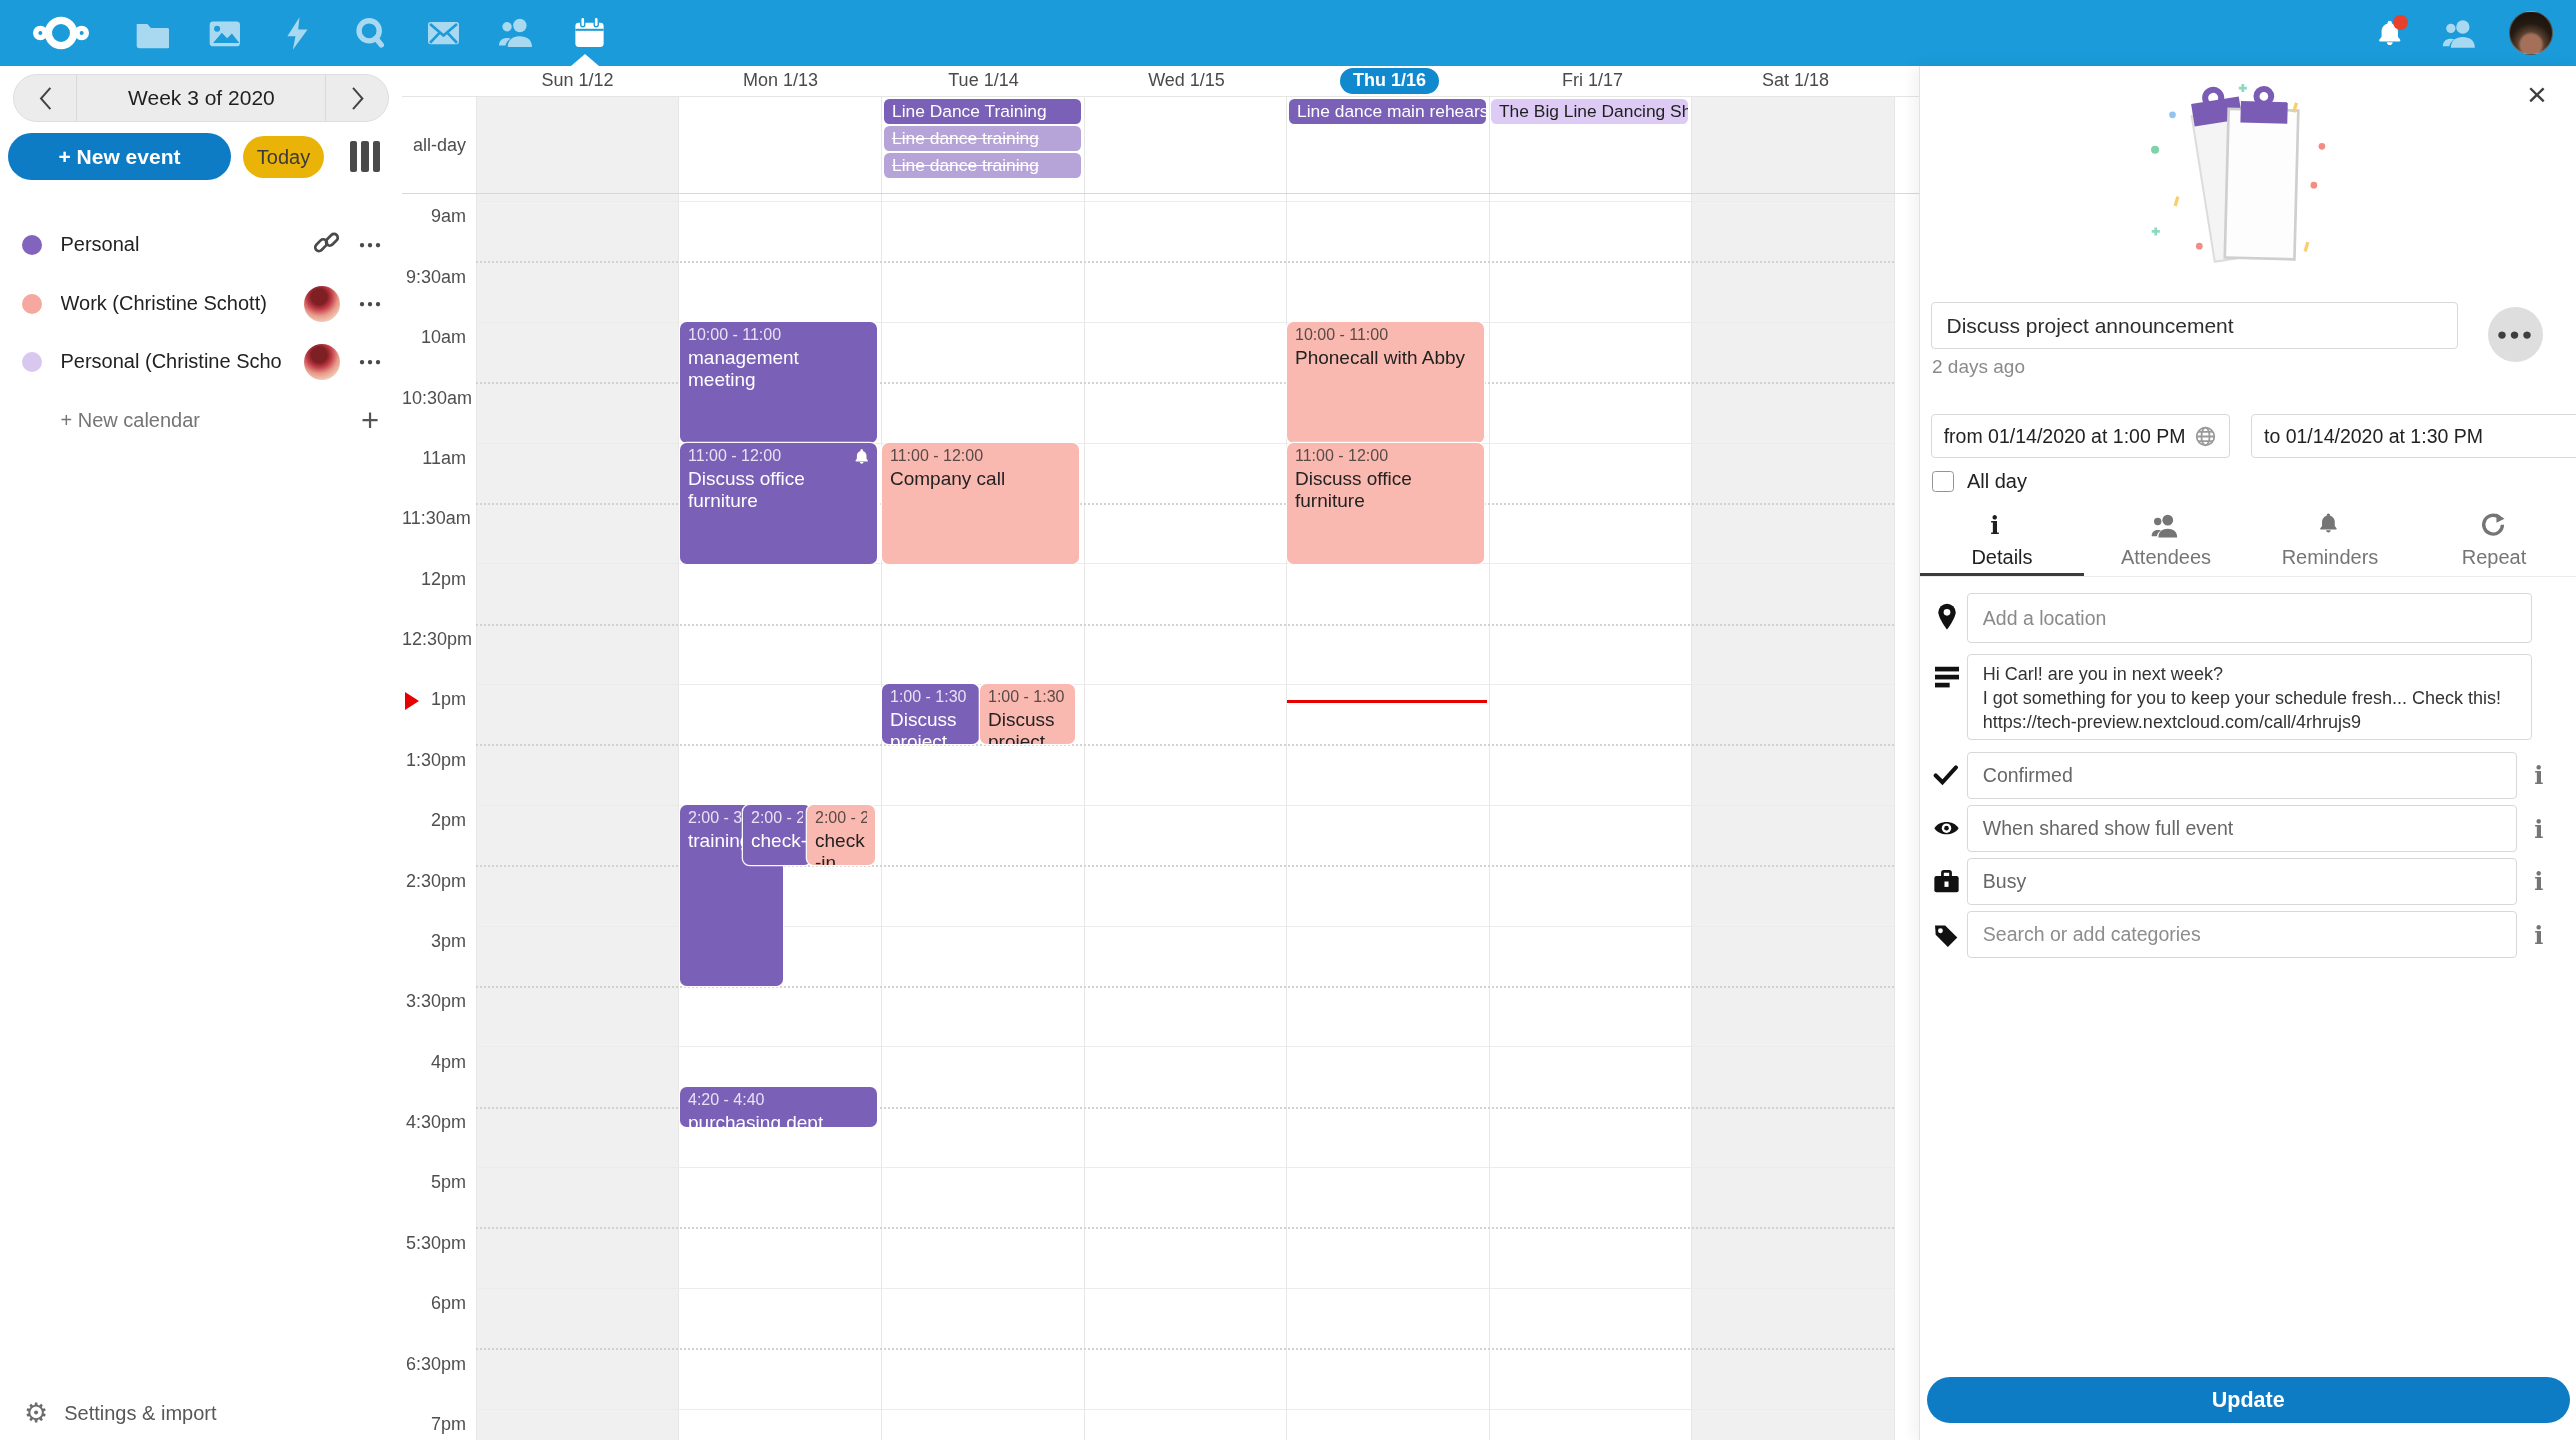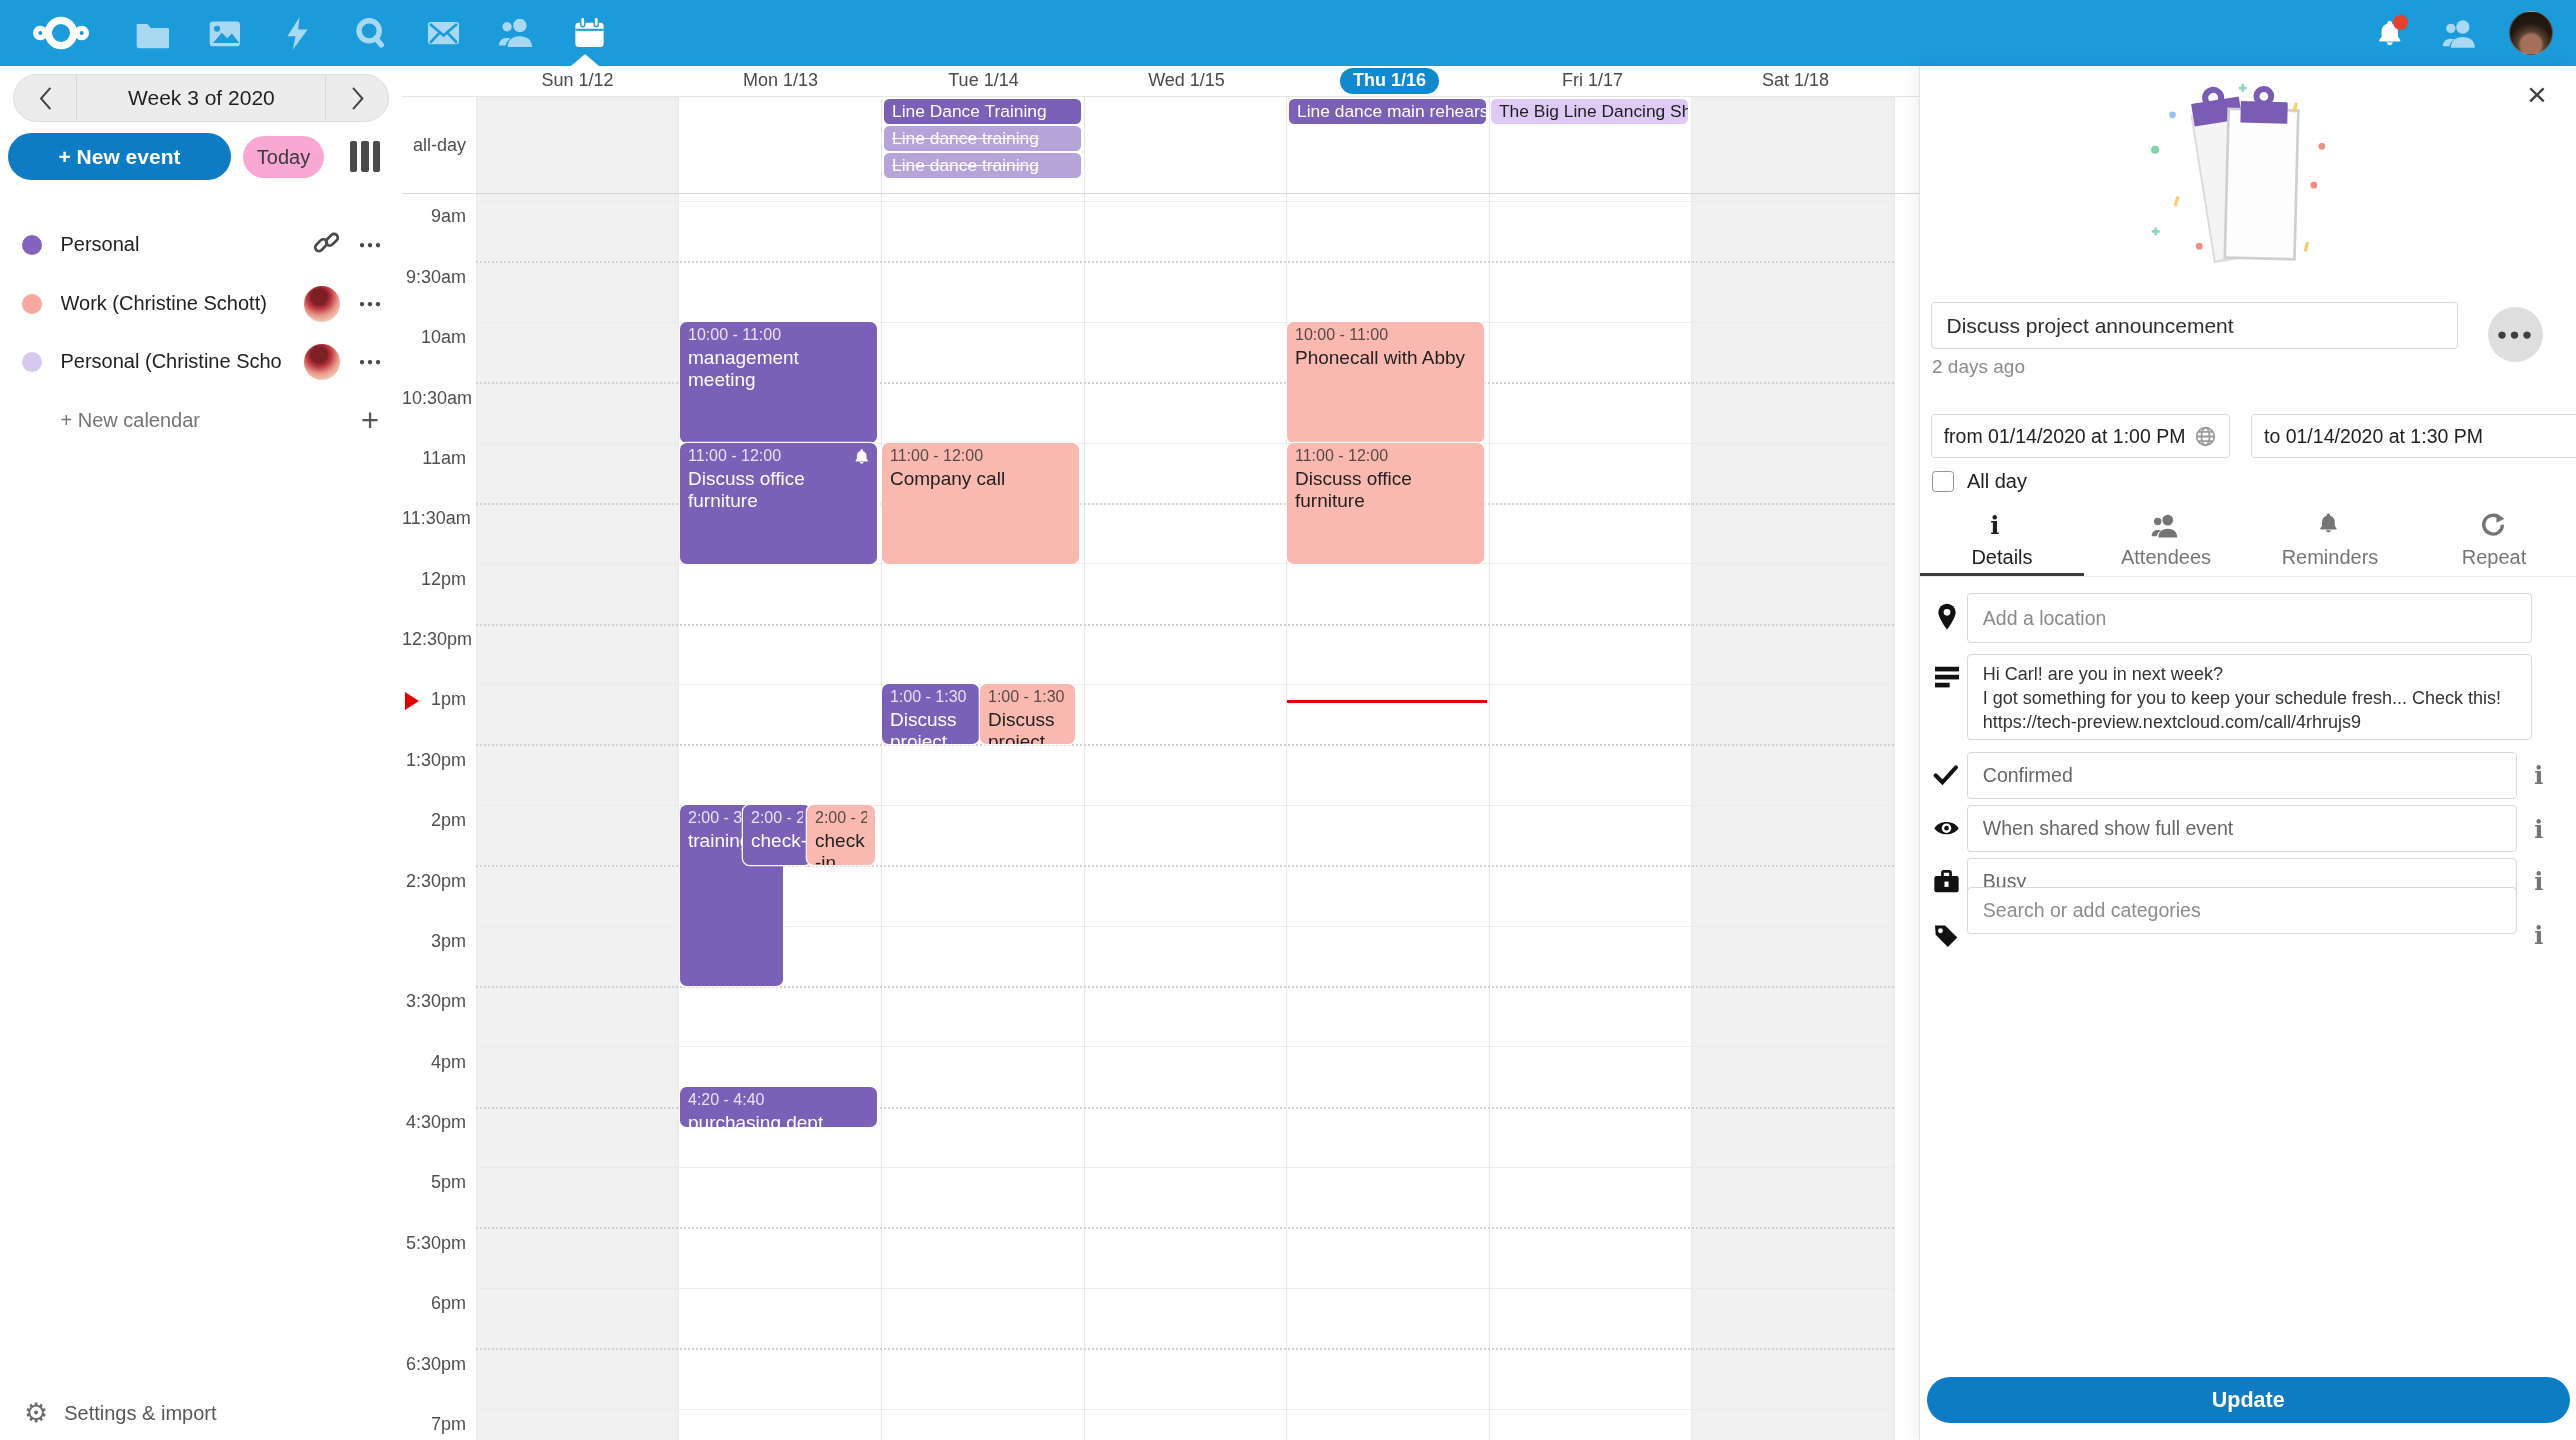--- a/index.html
+++ b/index.html
@@ -28,21 +28,21 @@
   #sidebar { position:absolute; left:0; top:66px; width:402px; height:1375px; background:#fff; }
   #week-nav { position:absolute; left:13.4px; top:8px; width:376px; height:48px; background:#ececec;
       border:1.3px solid #dedede; border-radius:25.5px; display:flex; align-items:stretch; overflow:hidden; cursor:pointer;}
   .wn-btn { width:63px; display:flex; align-items:center; justify-content:center; }
   .wn-btn.prev { border-right:1.3px solid #d9d9d9; }
   .wn-btn.next { border-left:1.3px solid #d9d9d9; }
   .wn-label { flex:1; display:flex; align-items:center; justify-content:center; font-size:21px; color:#1f1f1f; }
   #new-event-btn { position:absolute; left:8px; top:67px; width:223px; height:47px; border:none; border-radius:24px;
       background:#0d7cc4; color:#fff; font-size:21px; font-weight:bold; font-family:inherit; cursor:pointer; }
   #today-btn { position:absolute; left:243px; top:70px; width:81px; height:42px; border:none; border-radius:21px;
-      background:#f9a8d4; color:#3a3a3a; font-size:20px; font-family:inherit; cursor:pointer; }
+      background:#eab308; color:#3a3a3a; font-size:20px; font-family:inherit; cursor:pointer; }
   #view-toggle { position:absolute; left:350px; top:75px; width:32px; height:31px; display:flex; gap:4px; cursor:pointer; }
   #view-toggle i { width:7.4px; height:31px; background:#4a4a4a; border-radius:2px; }
 
   #cal-list { position:absolute; left:0; top:161px; width:402px; }
   .cal-row { position:absolute; left:0; width:402px; height:35px; display:flex; align-items:center; padding-left:21.5px; cursor:pointer; }
   .cal-dot { width:20px; height:20px; border-radius:50%; flex:0 0 auto; }
   .cal-name { margin-left:19px; font-size:20px; color:#222; white-space:nowrap; overflow:hidden; max-width:221px; }
   .cal-right { position:absolute; right:19px; display:flex; align-items:center; gap:19px; }
   .dots3 { color:#4a4a4a; font-size:17.4px; letter-spacing:2px; cursor:pointer; }
   .av-sm { width:36px; height:36px; border-radius:50%;
@@ -561,20 +561,20 @@
           </svg>
         </div>
         <div class="sel-box" style="top: 792px;">Busy</div>
         <span class="info-i" style="top: 801px;">i</span>
         <div class="fld-lic" style="top: 856px;">
           <svg width="27" height="27" viewBox="0 0 40 40">
             <path d="M3 5 h15 l18 18 -14 14 L4 19z" fill="#111"></path>
             <circle cx="11" cy="13" r="3.6" fill="#fff"></circle>
           </svg>
         </div>
-        <div class="sel-box ph" style="top: 821px;">Search or add categories</div>
+        <div class="sel-box ph" style="top: 845px;">Search or add categories</div>
         <span class="info-i" style="top: 855px;">i</span>
       </div>
 
     <button id="update-btn">Update</button>
   </aside>
 </div>
 
 
 </body></html>

